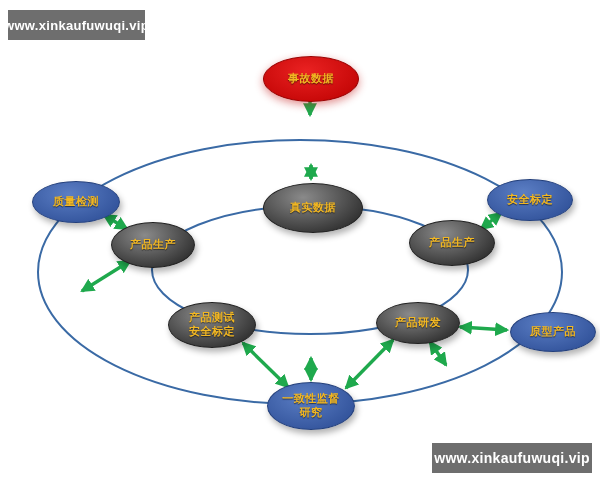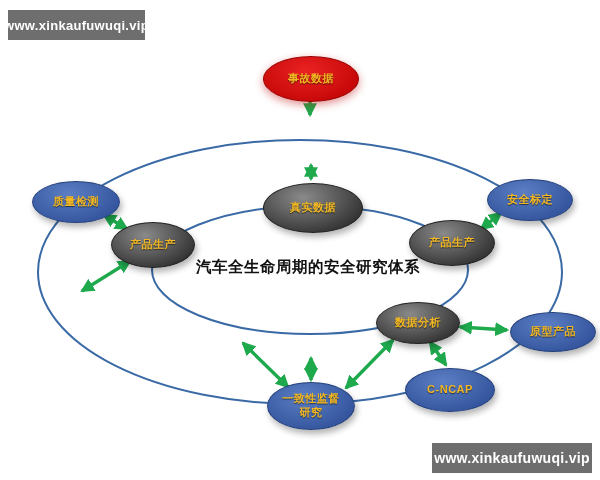--- a/index.html
+++ b/index.html
@@ -98,37 +98,37 @@
 
   <div class="node blue" style="left:487px; top:179px; width:84px; height:40px">
     <span class="nlabel">安全标定</span>
   </div>
 
   <div class="node gray" style="left:409px; top:220px; width:84px; height:44px">
     <span class="nlabel">产品生产</span>
   </div>
 
 
+  <div class="node gray" style="left:168px; top:302px; width:86px; height:44px">
+    <span class="nlabel">产品测试
+安全标定</span>
+  </div>
 
 
   <div class="node gray" style="left:376px; top:302px; width:82px; height:40px">
-    <span class="nlabel">数据分析</span>
+    <span class="nlabel">产品研发</span>
   </div>
 
   <div class="node blue" style="left:510px; top:312px; width:84px; height:38px">
     <span class="nlabel">原型产品</span>
   </div>
 
   <div class="node blue" style="left:267px; top:382px; width:86px; height:46px">
     <span class="nlabel">一致性监督
 研究</span>
   </div>
 
-  <div class="node blue" style="left:405px; top:368px; width:88px; height:42px">
-    <span class="nlabel">C-NCAP</span>
-  </div>
 
-  <div class="diagram-title">汽车全生命周期的安全研究体系</div>
 
   <div class="watermark top">www.xinkaufuwuqi.vip</div>
   <div class="watermark bottom">www.xinkaufuwuqi.vip</div>
 
 </div>
 
 </body></html>

